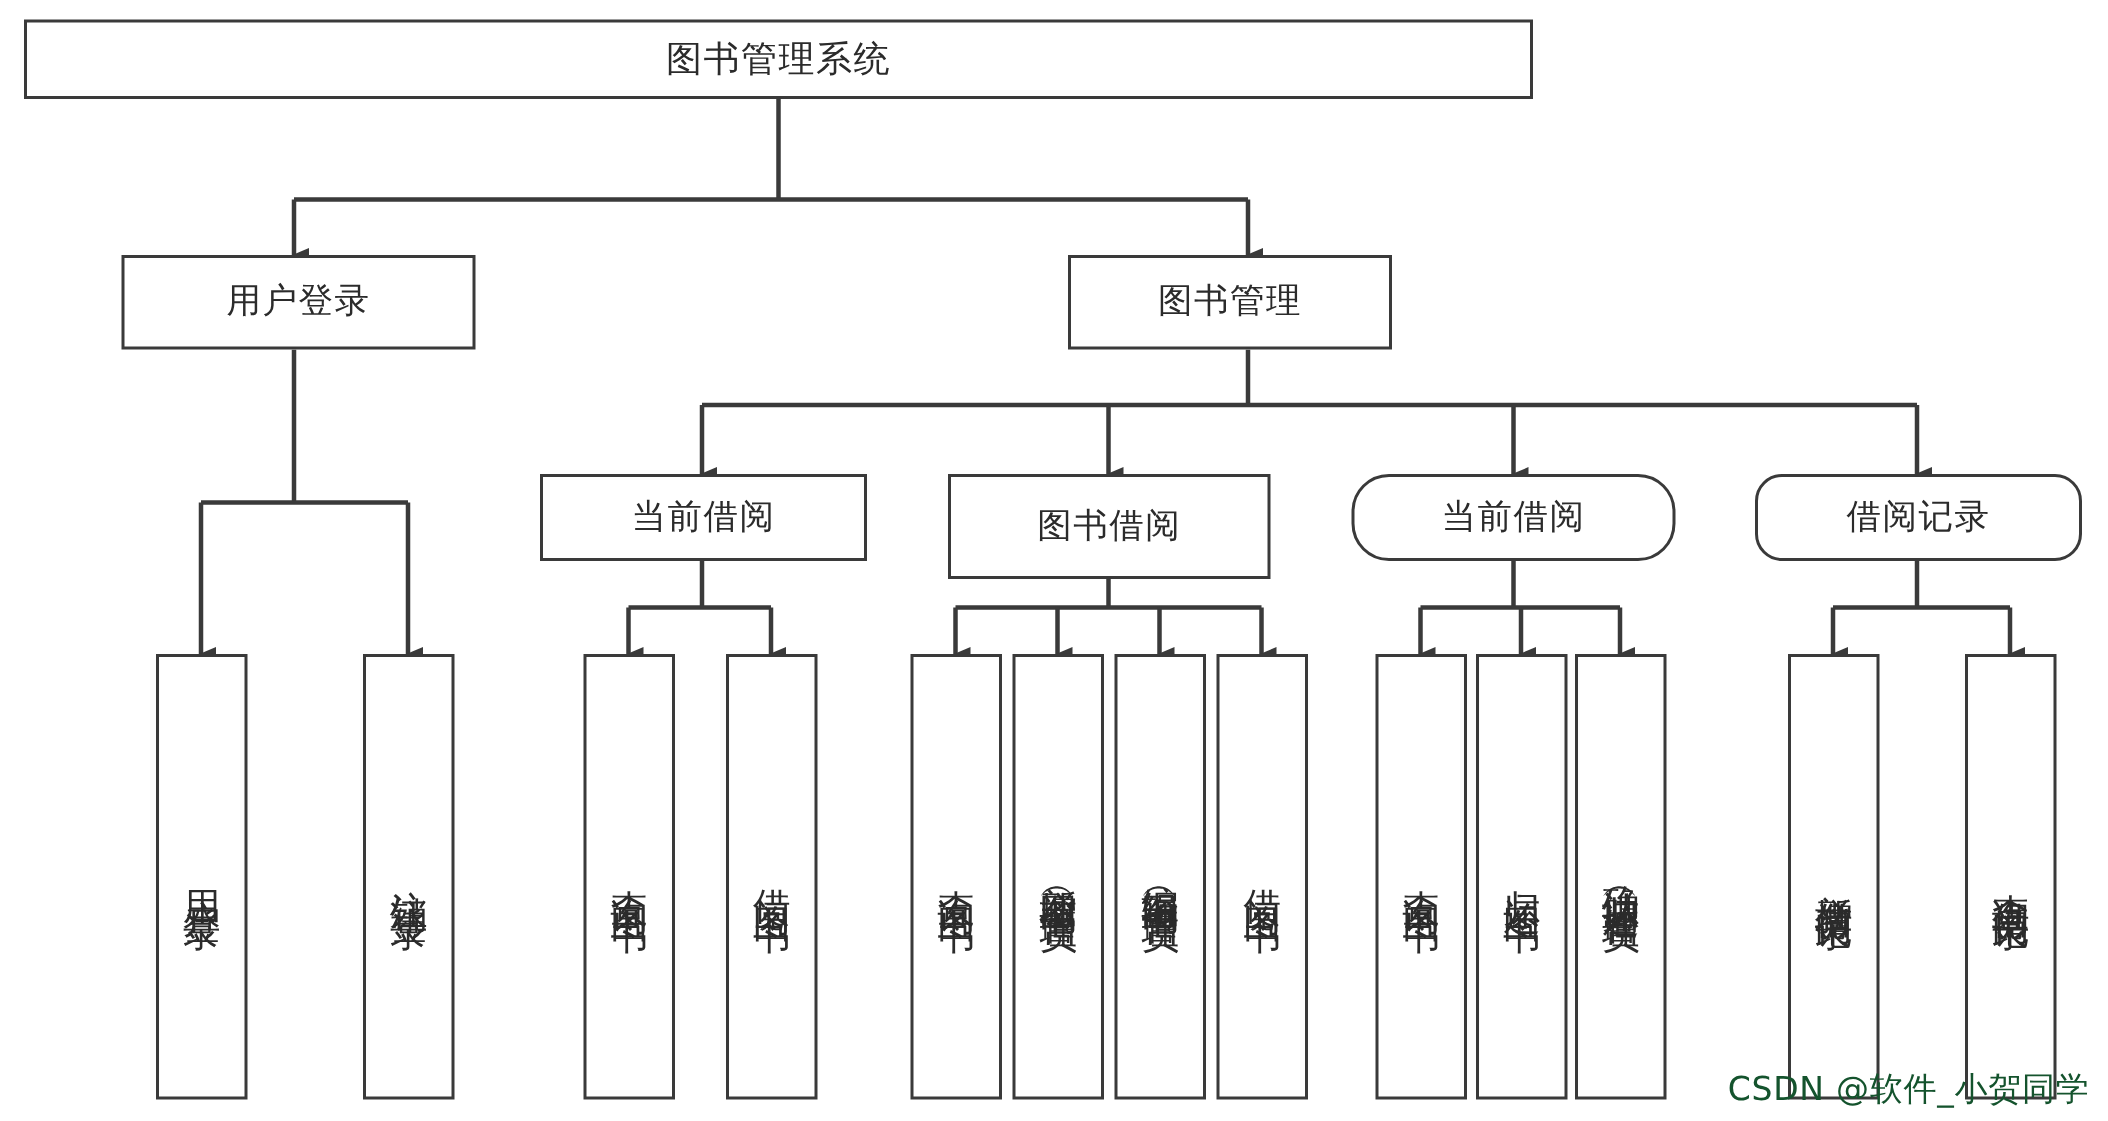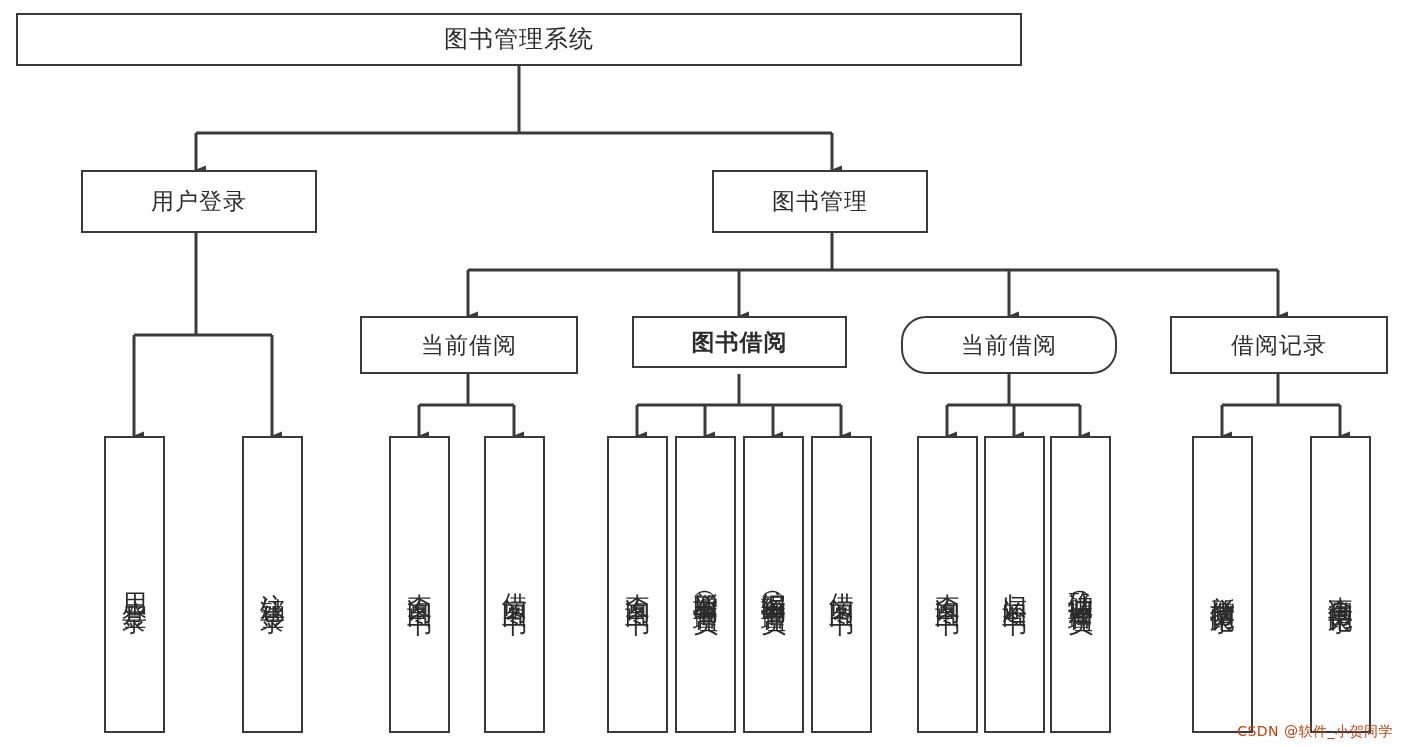--- a/index.html
+++ b/index.html
@@ -46,22 +46,22 @@
     line-height:1;
     letter-spacing:6px;
     white-space:nowrap;
   }
   .leaf.tall .lbl{ font-size:25px; letter-spacing:3px; }
 
   .watermark{
     position:absolute;
     right:12px;
     bottom:6px;
-    font-size:14px;
-    color:#c2410c;
+    font-size:22px;
+    color:#14532d;
     white-space:nowrap;
     letter-spacing:0.5px;
     text-align:center;
   }
 </style>
 </head>
 <body>
 
 <div id="canvas">
 
@@ -122,27 +122,27 @@
   <div class="node horiz" style="left:81px;top:170px;width:236px;height:63px;">
     <span class="lbl">用户登录</span>
   </div>
   <div class="node horiz" style="left:712px;top:170px;width:216px;height:63px;">
     <span class="lbl">图书管理</span>
   </div>
 
   <div class="node horiz" style="left:360px;top:316px;width:218px;height:58px;">
     <span class="lbl">当前借阅</span>
   </div>
-  <div class="node horiz" style="left:632px;top:316px;width:215px;height:52px;font-weight:bold;">
+  <div class="node horiz" style="left:632px;top:316px;width:215px;height:70px;">
     <span class="lbl">图书借阅</span>
   </div>
   <div class="node horiz" style="left:901px;top:316px;width:216px;height:58px;border-radius:25px;">
     <span class="lbl">当前借阅</span>
   </div>
-  <div class="node horiz" style="left:1170px;top:316px;width:218px;height:58px;">
+  <div class="node horiz" style="left:1170px;top:316px;width:218px;height:58px;border-radius:18px;">
     <span class="lbl">借阅记录</span>
   </div>
 
   <div class="node leaf" style="left:104px;top:436px;width:61px;height:297px;">
     <span class="lbl">用户登录</span>
   </div>
   <div class="node leaf" style="left:242px;top:436px;width:61px;height:297px;">
     <span class="lbl">注销登录</span>
   </div>
 

